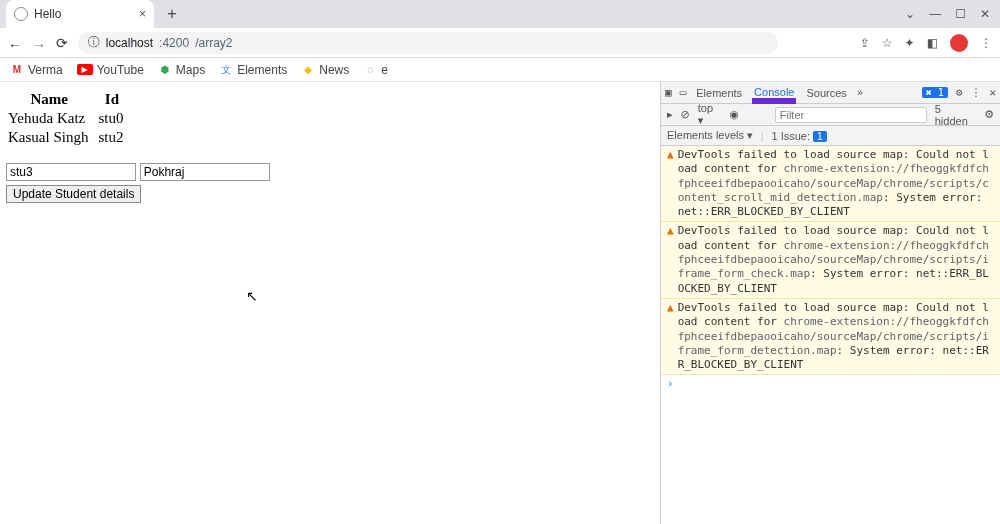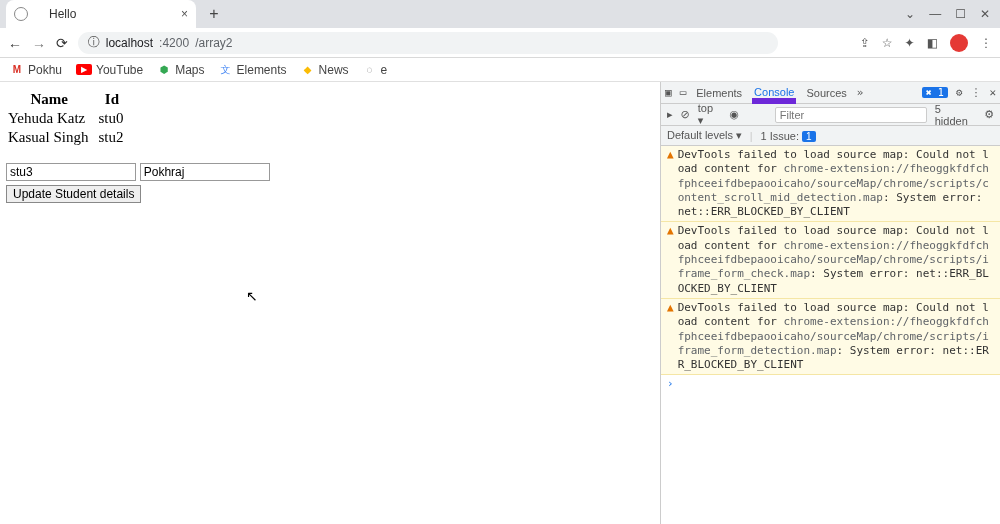--- a/index.html
+++ b/index.html
@@ -1,21 +1,21 @@
 <!DOCTYPE html>
 <html><head>
 <meta charset="utf-8">
 <style>
 * { margin: 0; padding: 0; box-sizing: border-box; }
 body { font-family: "Segoe UI", Arial, sans-serif; font-size: 12px; width: 1000px; height: 524px; background: #fff; overflow: hidden; }
 
 
 .browser-chrome { background: #dfe1e5; }
 .tab-strip { display: flex; align-items: center; height: 28px; background: #dfe1e5; }
-.tab { display: flex; align-items: center; background: #fff; height: 28px; padding: 0 8px; border-radius: 8px 8px 0 0; width: 190px; margin-left: 6px; gap: 21px; }
+.tab { display: flex; align-items: center; background: #fff; height: 28px; padding: 0 8px; border-radius: 8px 8px 0 0; width: 148px; margin-left: 6px; gap: 6px; }
 .tab .favicon { width: 14px; height: 14px; border: 1px solid #888; border-radius: 50%; }
 .tab .title { flex: 1; font-size: 12px; color: #333; }
 .tab .close { font-size: 12px; color: #555; cursor: pointer; }
 .new-tab { width: 20px; height: 20px; display: flex; align-items: center; justify-content: center; margin-left: 8px; color: #444; cursor: pointer; font-size: 16px; }
 .win-controls { margin-left: auto; display: flex; gap: 14px; padding: 0 10px; color: #555; }
 .win-controls span { cursor: pointer; font-size: 12px; }
 
 .addr-bar { display: flex; align-items: center; height: 30px; background: #fff; border-bottom: 1px solid #d9d9d9; padding: 0 8px; gap: 10px; }
 .nav-btn { color: #777; cursor: pointer; font-size: 14px; }
 .nav-btn.active { color: #333; }
@@ -99,21 +99,21 @@
       <span>✦</span>
       <span>◧</span>
       <span class="avatar"></span>
       <span>⋮</span>
     </div>
   </div>
 
   <div class="bookmarks">
     <div class="bm-item">
         <span class="bm-ico ico-gmail">M</span>
-        <span>Pokhu</span>
+        <span>Verma</span>
       </div>
     <div class="bm-item">
         <span class="bm-ico ico-yt">▶</span>
         <span>YouTube</span>
       </div>
     <div class="bm-item">
         <span class="bm-ico ico-maps">⬢</span>
         <span>Maps</span>
       </div>
     <div class="bm-item">
@@ -173,21 +173,21 @@
     <div class="dt-toolbar">
       <span class="dt-ico">▸</span>
       <span class="dt-ico">⊘</span>
       <span><span>top</span> ▾</span>
       <span class="dt-ico">◉</span>
       <input type="text" placeholder="Filter" style="">
       <span>5 hidden</span>
       <span class="dt-ico">⚙</span>
     </div>
     <div class="dt-info">
-      <span><span>Default levels</span> ▾</span>
+      <span><span>Elements levels</span> ▾</span>
       <span style="color:#ccc">|</span>
       <span><span>1 Issue:</span> <span class="dt-badge">1</span></span>
     </div>
     <div class="dt-console">
       <div class="warn-block">
         <span class="warn-ico">▲</span>
         <span class="warn-msg"><span>DevTools failed to load source map: Could not load content for </span><a>chrome-extension://fheoggkfdfchfphceeifdbepaooicaho/sourceMap/chrome/scripts/content_scroll_mid_detection.map</a><span>: System error: net::ERR_BLOCKED_BY_CLIENT</span></span>
       </div>
       <div class="warn-block">
         <span class="warn-ico">▲</span>

